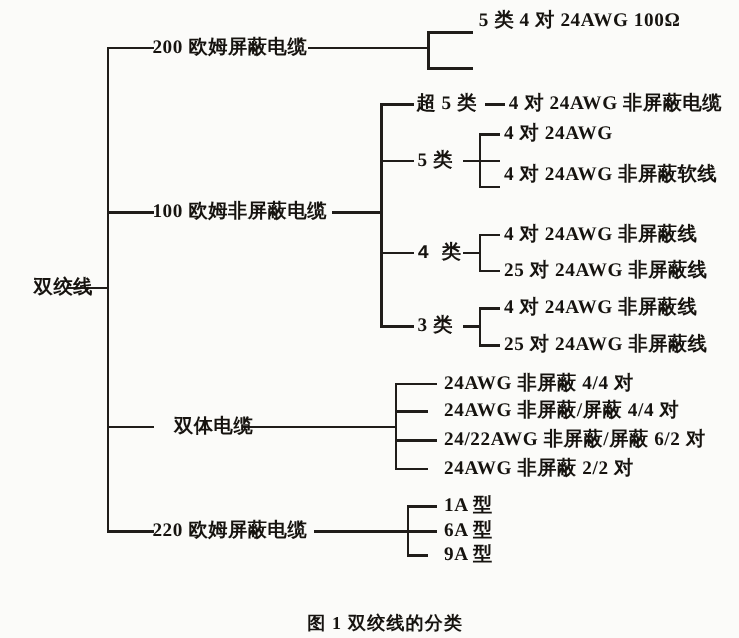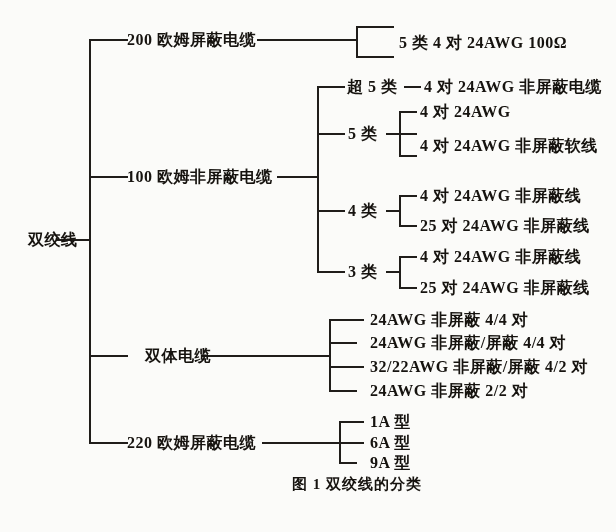--- a/index.html
+++ b/index.html
@@ -107,45 +107,45 @@
       <line x1="340" y1="421" x2="340" y2="464"></line>
       <line x1="340" y1="422" x2="364" y2="422"></line>
       <line x1="340" y1="443" x2="364" y2="443"></line>
       <line x1="340" y1="463" x2="357" y2="463"></line>
     </g>
   </svg>
 
   <span class="lbl" style="left:8px; top:230px;margin-left:20px;">双绞线</span>
 
   <span class="lbl" style="left:127px; top:30px;">200 欧姆屏蔽电缆</span>
-  <span class="lbl" style="left:399px; top:33px;">5 类 4 对 24AWG  100Ω</span>
+  <span class="lbl" style="left:399px; top:8px;">5 类 4 对 24AWG  100Ω</span>
 
   <span class="lbl" style="left:127px; top:167px;">100 欧姆非屏蔽电缆</span>
 
   <span class="lbl" style="left:347px; top:77px;">超 5 类</span>
   <span class="lbl" style="left:424px; top:77px;">4 对 24AWG 非屏蔽电缆</span>
 
   <span class="lbl" style="left:348px; top:124px;">5 类</span>
   <span class="lbl" style="left:420px; top:102px;">4 对 24AWG</span>
   <span class="lbl" style="left:420px; top:136px;">4 对 24AWG 非屏蔽软线</span>
 
-  <span class="lbl" style="left:348px; top:201px;">4 类</span>
+  <span class="lbl" style="left:348px; top:201px;font-family:Liberation Mono, monospace;">4 类</span>
   <span class="lbl" style="left:420px; top:186px;">4 对 24AWG 非屏蔽线</span>
   <span class="lbl" style="left:420px; top:216px;">25 对 24AWG 非屏蔽线</span>
 
   <span class="lbl" style="left:348px; top:262px;">3 类</span>
   <span class="lbl" style="left:420px; top:247px;">4 对 24AWG 非屏蔽线</span>
   <span class="lbl" style="left:420px; top:278px;">25 对 24AWG 非屏蔽线</span>
 
   <span class="lbl" style="left:145px; top:346px;">双体电缆</span>
   <span class="lbl" style="left:370px; top:310px;">24AWG 非屏蔽 4/4 对</span>
   <span class="lbl" style="left:370px; top:333px;">24AWG 非屏蔽/屏蔽 4/4 对</span>
-  <span class="lbl" style="left:370px; top:357px;">32/22AWG 非屏蔽/屏蔽 4/2 对</span>
+  <span class="lbl" style="left:370px; top:357px;">24/22AWG 非屏蔽/屏蔽 6/2 对</span>
   <span class="lbl" style="left:370px; top:381px;">24AWG 非屏蔽 2/2 对</span>
 
   <span class="lbl" style="left:127px; top:433px;">220 欧姆屏蔽电缆</span>
   <span class="lbl" style="left:370px; top:412px;">1A 型</span>
   <span class="lbl" style="left:370px; top:433px;">6A 型</span>
   <span class="lbl" style="left:370px; top:453px;">9A 型</span>
 
-  <span class="caption" style="left:256px; top:475px;margin-left:36px;">图 1  双绞线的分类</span>
+  <span class="caption" style="left:256px; top:511px;">图 1  双绞线的分类</span>
 
 </div>
 
 </body></html>

